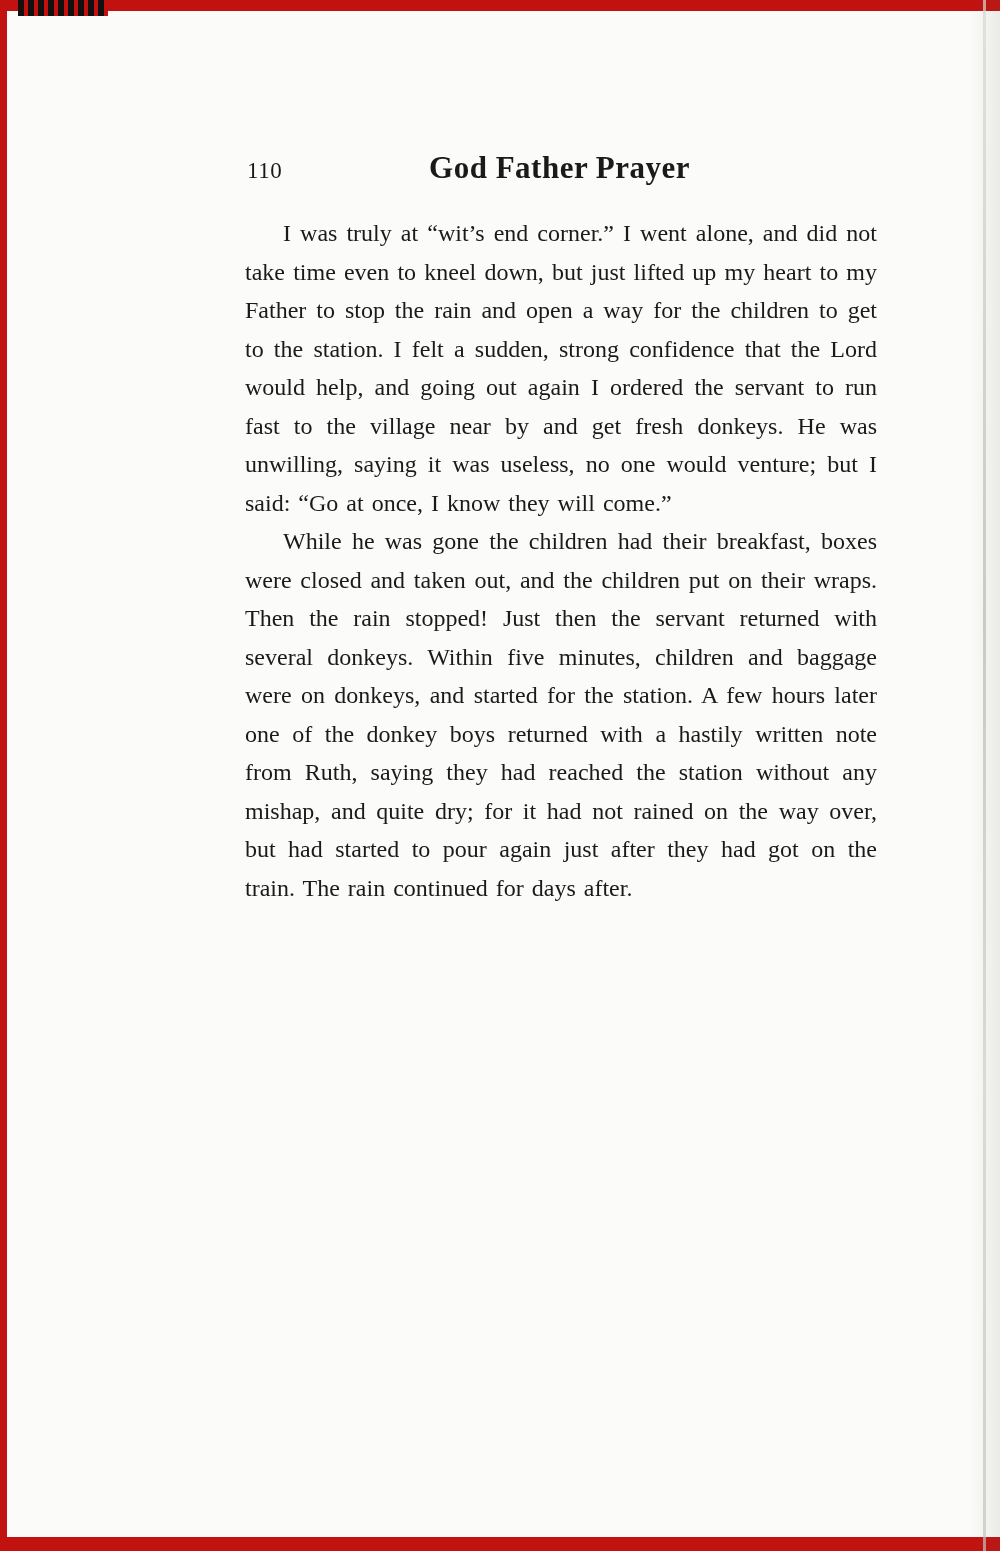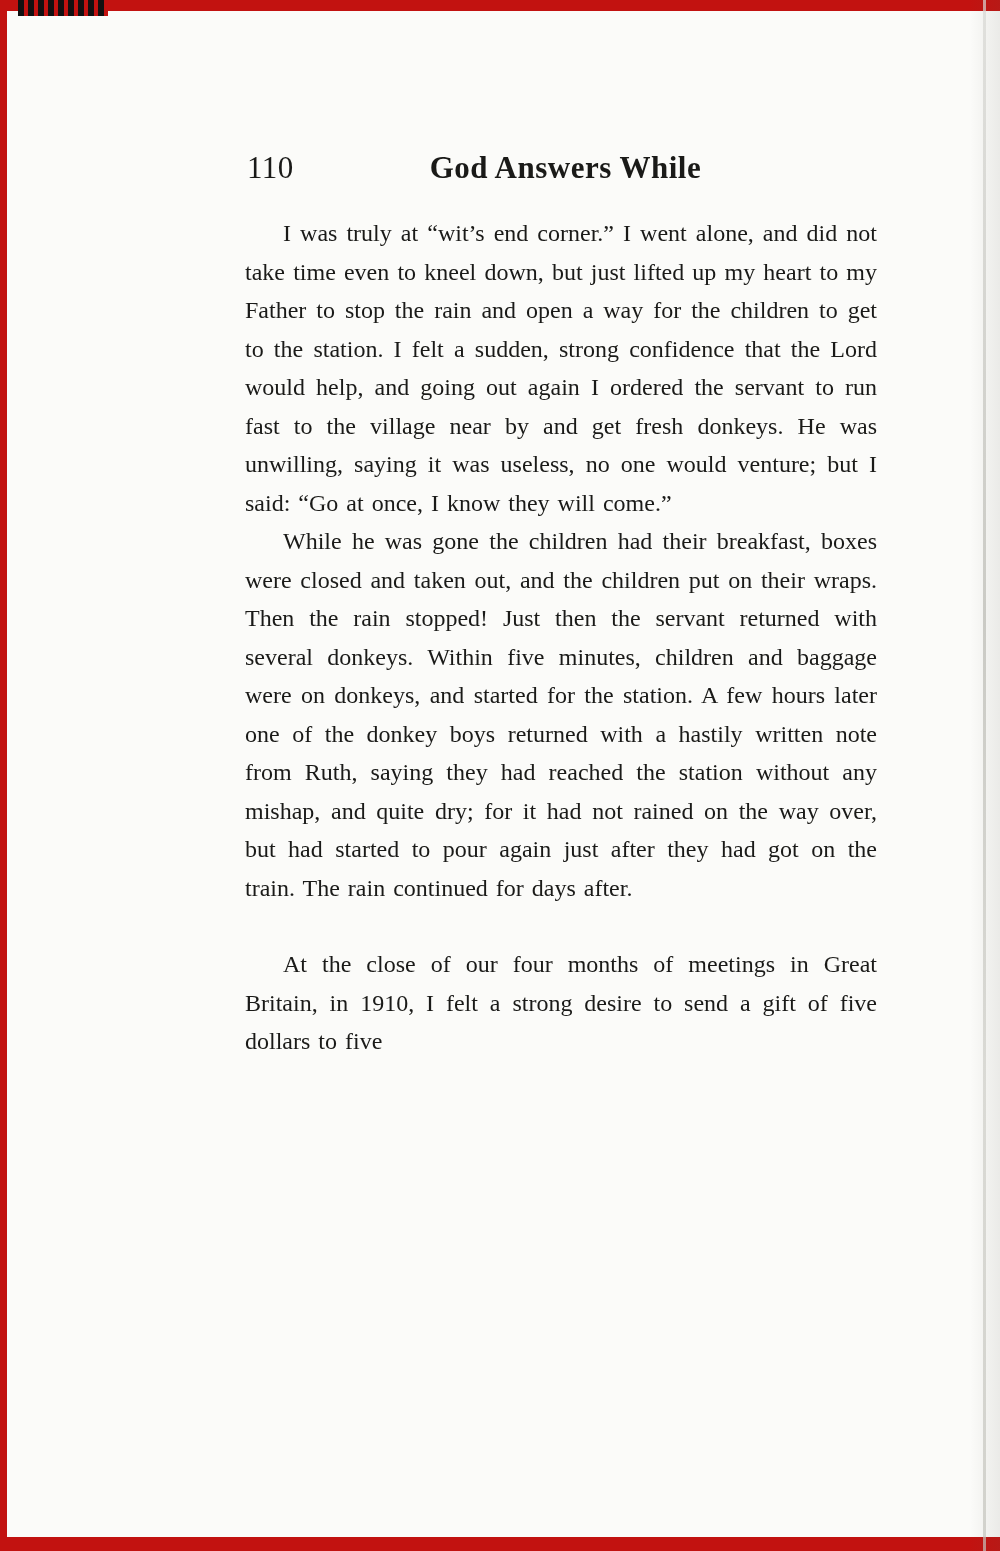--- a/index.html
+++ b/index.html
@@ -74,21 +74,21 @@
     width: 632px;
   }
 
   .running-head {
     display: flex;
     align-items: baseline;
     margin-bottom: 28px;
     letter-spacing: 0.5px;
   }
   .page-number {
-    font-size: 31px;
+    font-size: 23px;
     font-weight: 400;
     margin-left: 2px;
   }
   .head-title {
     flex: 1;
     text-align: center;
     font-size: 31px;
     font-weight: 700;
     padding-right: 40px;
   }
@@ -115,22 +115,21 @@
 <div class="edge-left"></div>
 <div class="edge-bottom"></div>
 <div class="corner-marks"></div>
 <div class="gutter-shade"></div>
 <div class="gutter-line"></div>
 
 <div class="page-inner">
 
   <div class="running-head">
     <span class="page-number">110</span>
-    <span class="head-title">God Answers While</span>
+    <span class="head-title">God Father Prayer</span>
   </div>
 
   <div class="body-text">
     <p>I was truly at “wit’s end corner.”  I went alone, and did not take time even to kneel down, but just lifted up my heart to my Father to stop the rain and open a way for the children to get to the station.  I felt a sudden, strong confidence that the Lord would help, and going out again I ordered the servant to run fast to the village near by and get fresh donkeys.  He was unwilling, saying it was useless, no one would venture; but I said: “Go at once, I know they will come.”</p>
     <p>While he was gone the children had their breakfast, boxes were closed and taken out, and the children put on their wraps.  Then the rain stopped!  Just then the servant re­turned with several donkeys.  Within five minutes, children and baggage were on don­keys, and started for the station.  A few hours later one of the donkey boys returned with a hastily written note from Ruth, say­ing they had reached the station without any mishap, and quite dry; for it had not rained on the way over, but had started to pour again just after they had got on the train. The rain continued for days after.</p>
-    <p class="spaced">At the close of our four months of meet­ings in Great Britain, in 1910, I felt a strong desire to send a gift of five dollars to five</p>
   </div>
 
 </div>
 
 </body></html>

